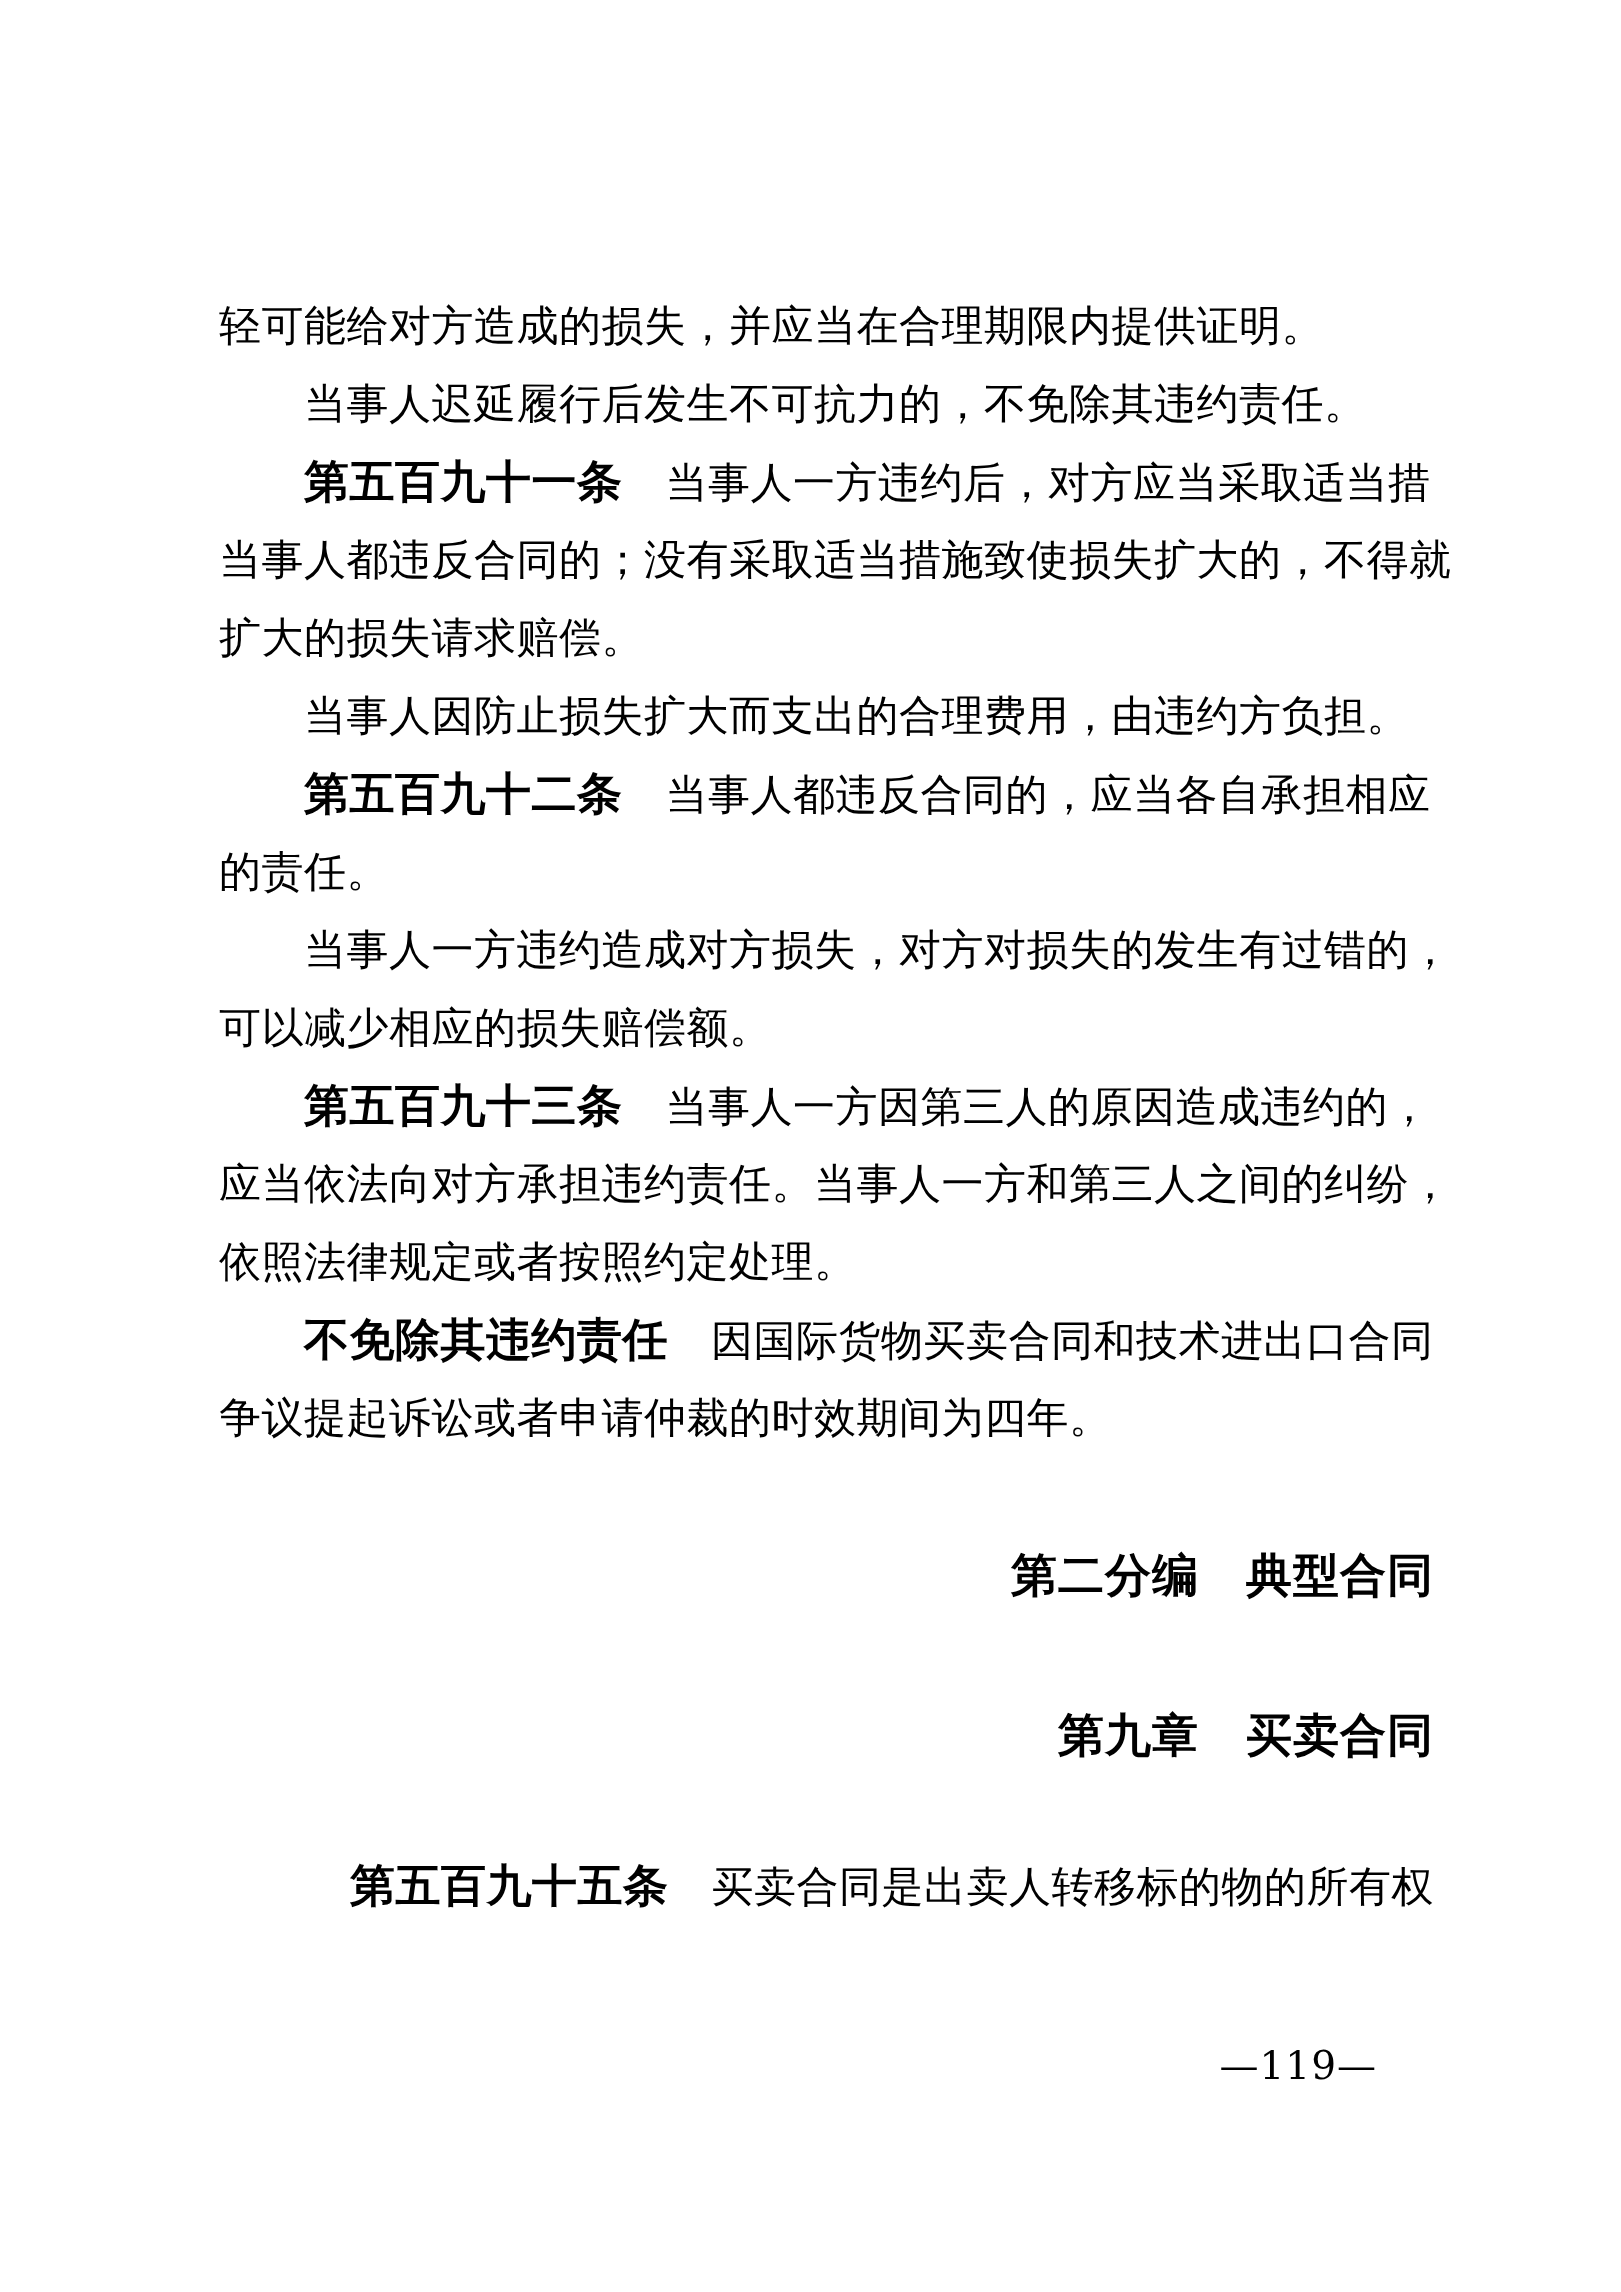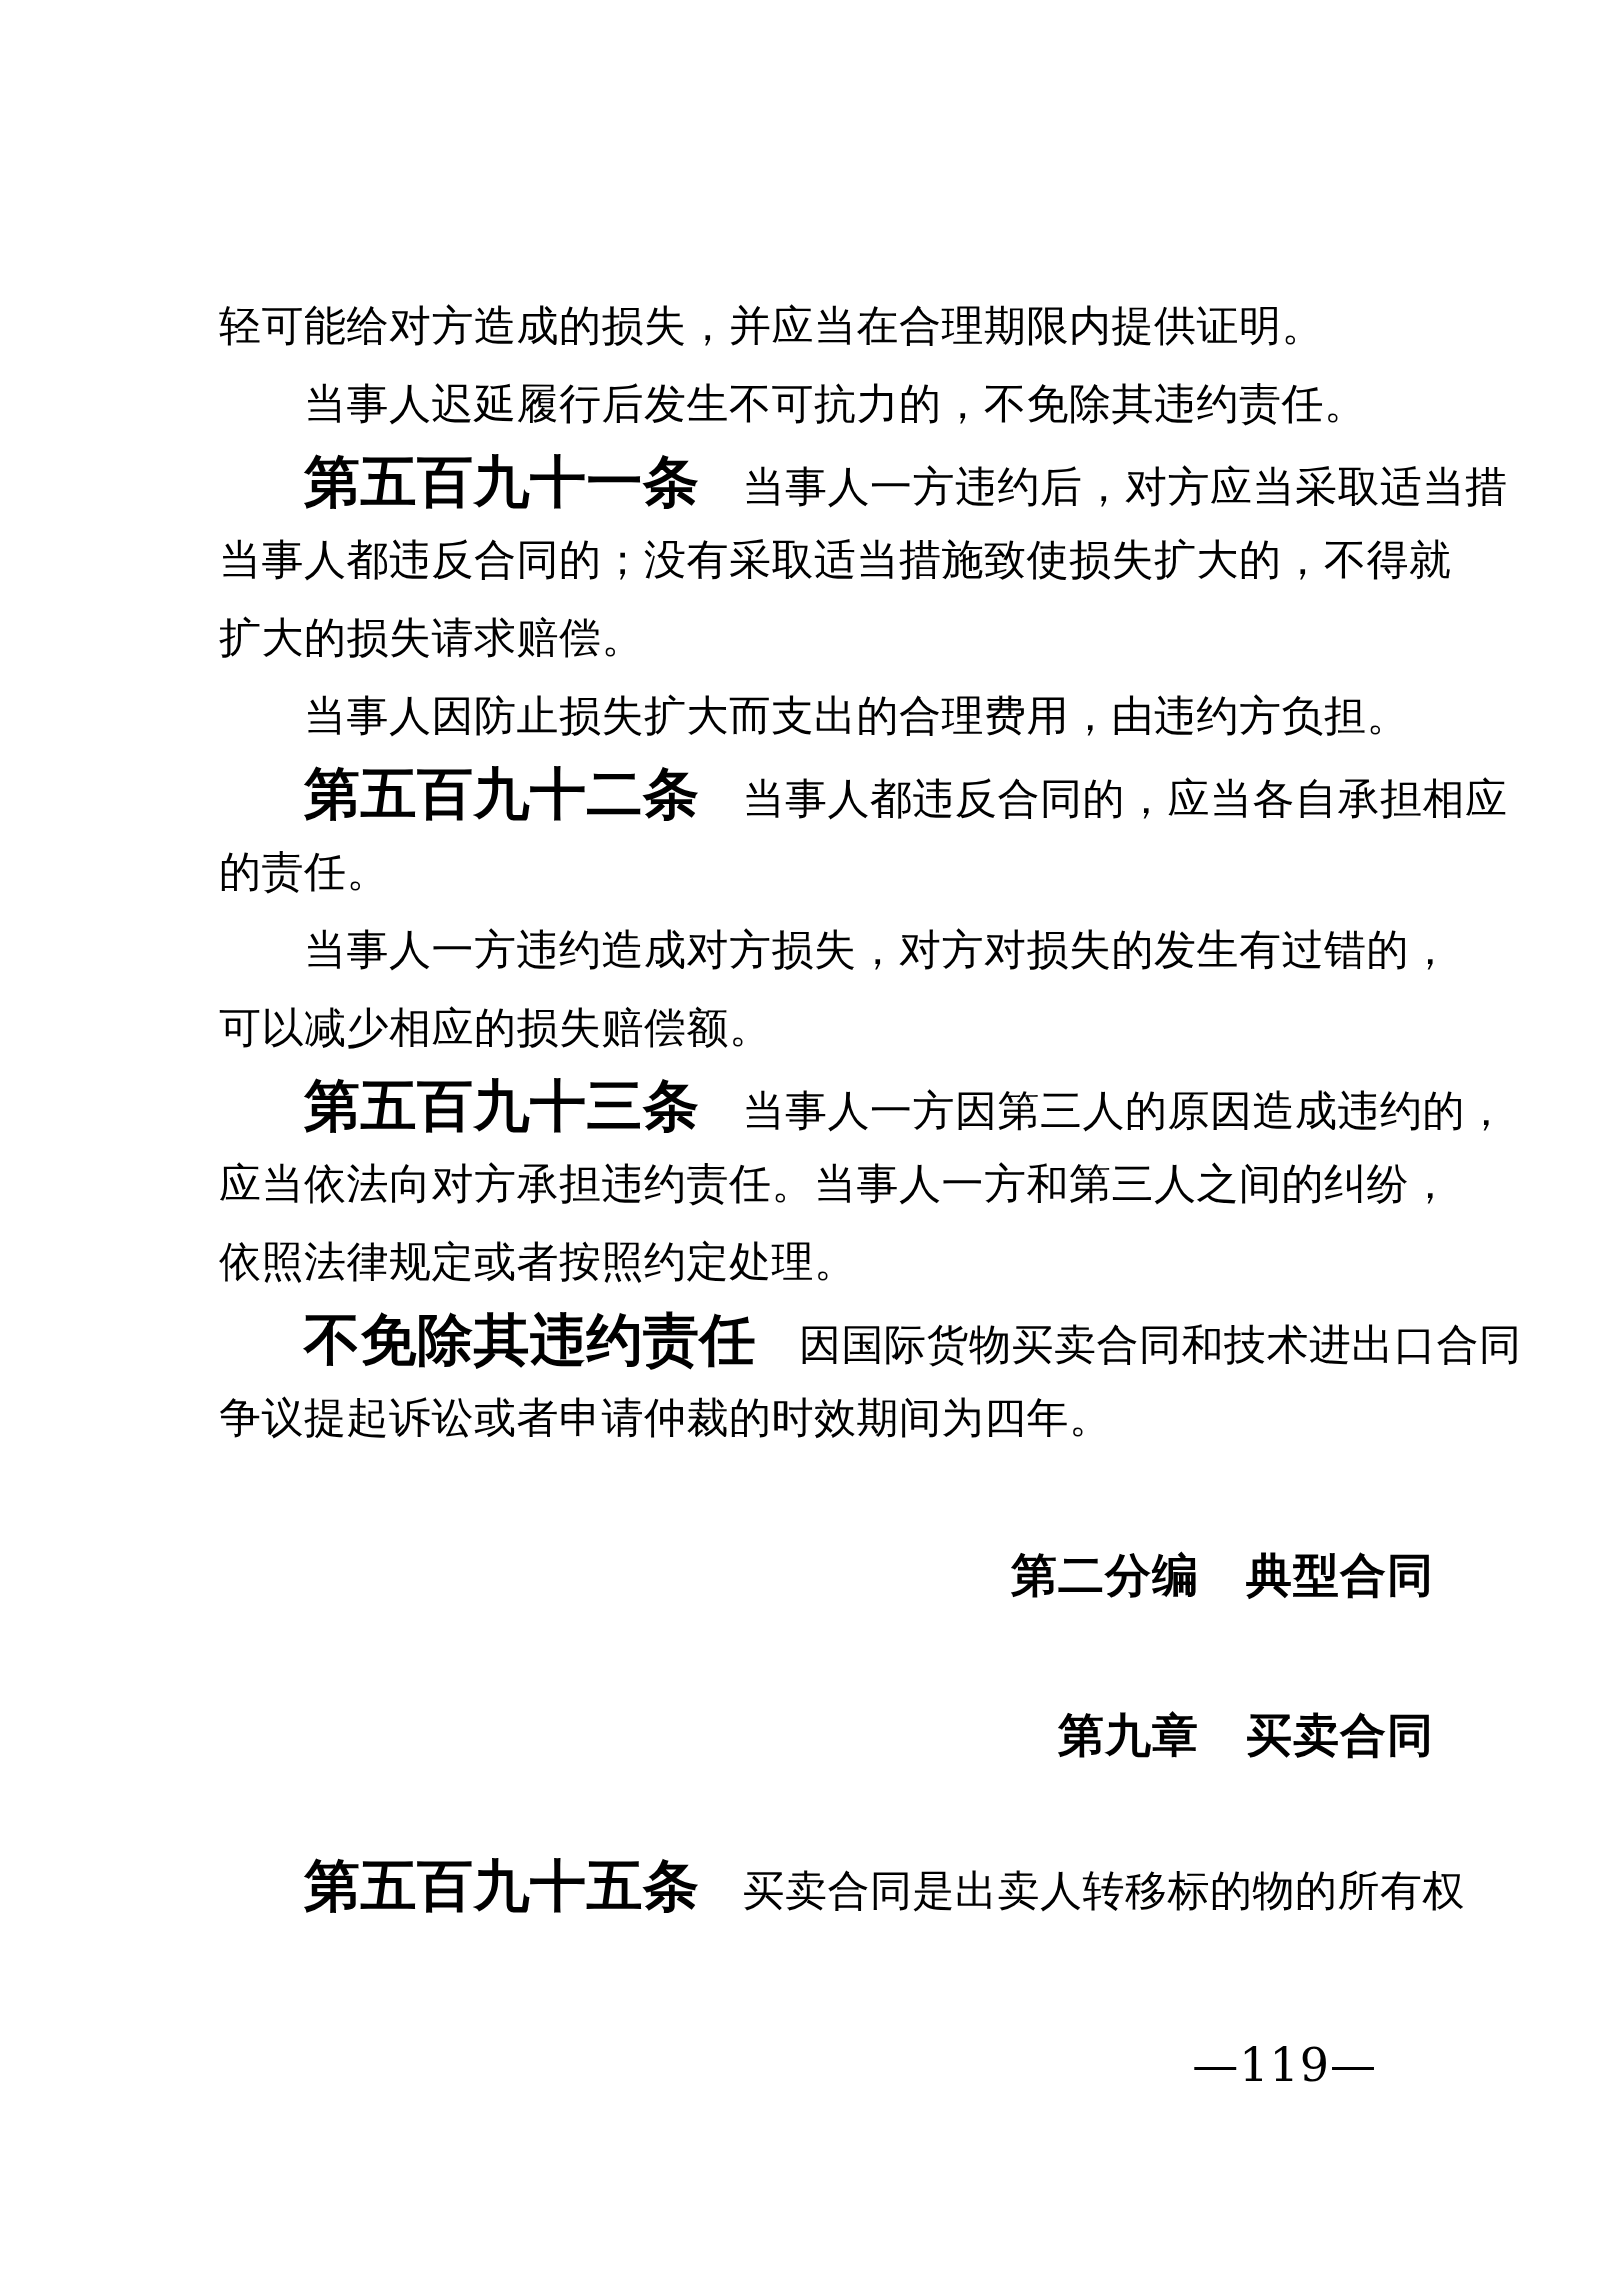--- a/index.html
+++ b/index.html
@@ -29,21 +29,21 @@
     font-size: 42px;
     white-space: nowrap;
     letter-spacing: 0.5px;
   }
   .indent {
     padding-left: 85px;
   }
   .art {
     font-family: "DejaVu Sans", sans-serif;
     font-weight: 700;
-    font-size: 56px;
+    font-size: 45px;
     margin-right: 43px;
     letter-spacing: 0.5px;
   }
   .art:empty {
     display: none;
     margin: 0;
   }
   .heading {
     font-family: "DejaVu Sans", sans-serif;
     font-weight: 700;
@@ -64,21 +64,21 @@
     margin-top: 72px;
     text-align: right;
   }
   .page-num {
     position: absolute;
     top: 2042px;
     right: 244px;
     height: 47px;
     line-height: 47px;
     font-family: "DejaVu Serif", serif;
-    font-size: 46px;
+    font-size: 39px;
     letter-spacing: 1px;
     white-space: nowrap;
   }
 </style>
 </head>
 <body>
 
 <div class="page">
   <div class="text-block">
 

